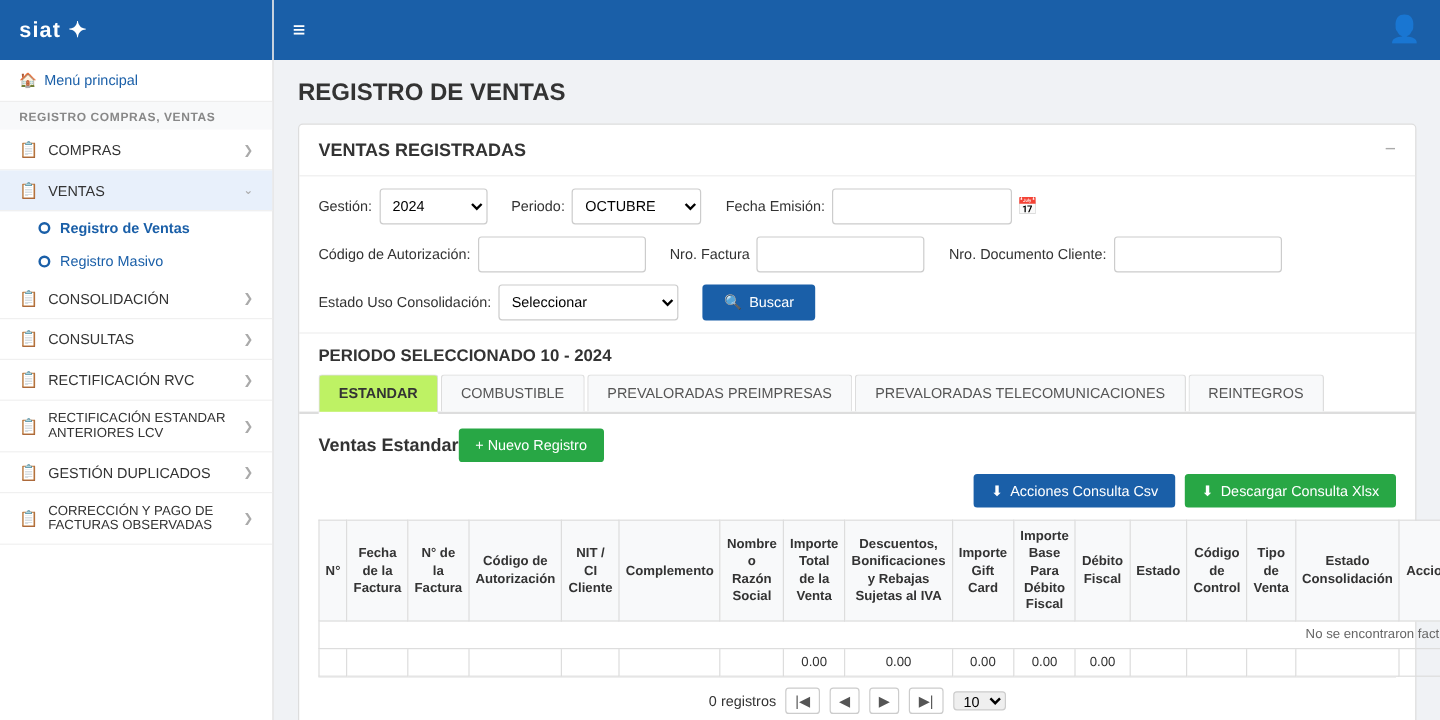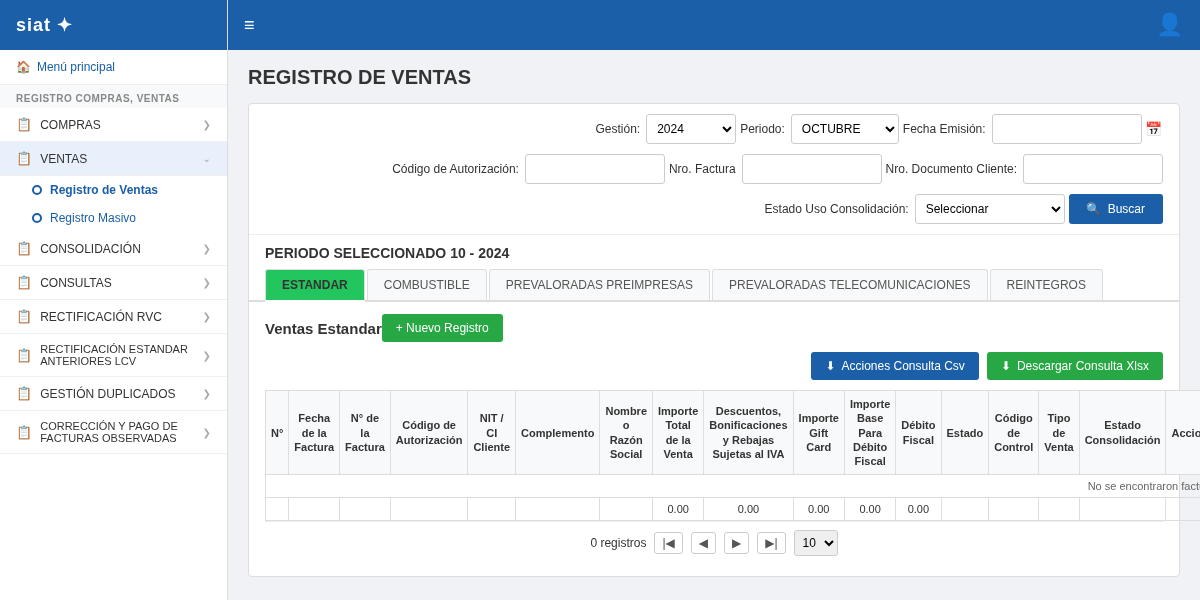--- a/index.html
+++ b/index.html
@@ -120,24 +120,23 @@
     .card-title {
       font-size: 15px;
       font-weight: bold;
       color: #333;
     }
     .card-collapse { color: #aaa; cursor: pointer; font-size: 16px; }
 
     .form-row {
       display: flex;
       align-items: center;
-      gap: 4px;
+      gap: 20px;
       padding: 10px 16px 6px;
       flex-wrap: wrap;
-      justify-content: flex-end;
     }
     .form-group {
       display: flex;
       align-items: center;
       gap: 6px;
     }
     .form-label {
       font-size: 12px;
       color: #333;
       white-space: nowrap;
@@ -186,21 +185,21 @@
       font-size: 12px;
       cursor: pointer;
       color: #555;
       border: 1px solid #ddd;
       border-bottom: none;
       background: #f8f9fa;
       margin-right: 2px;
       border-radius: 3px 3px 0 0;
     }
     .tab.active {
-      background: #22c55e;
+      background: #bef264;
       color: #333;
       font-weight: bold;
       border-bottom: 2px solid white;
       margin-bottom: -2px;
     }
 
     
     .table-section { padding: 12px 16px; }
     .table-top-row {
       display: flex;
@@ -292,21 +291,21 @@
     .pag-btn {
       background: none;
       border: 1px solid #ccc;
       border-radius: 3px;
       padding: 3px 7px;
       cursor: pointer;
       font-size: 12px;
       color: #555;
     }
     .pag-select {
-      height: 26px;
+      height: 16px;
       border: 1px solid #ccc;
       border-radius: 3px;
       padding: 0 4px;
       font-size: 12px;
     }
   </style>
 </head>
 <body>
 
 <div id="sidebar">
@@ -381,20 +380,24 @@
   <div id="topbar">
     <span class="hamburger">≡</span>
     <div class="topbar-spacer"></div>
     <span class="user-icon">👤</span>
   </div>
 
   <div id="content">
     <div class="page-title">REGISTRO DE VENTAS</div>
 
     <div class="card">
+      <div class="card-header">
+        <span class="card-title">VENTAS REGISTRADAS</span>
+        <span class="card-collapse">−</span>
+      </div>
 
       <div class="form-row">
         <div class="form-group">
           <label class="form-label">Gestión:</label>
           <select class="form-select" style="width:90px;">
             <option>2024</option><option>2023</option><option>2022</option>
           </select>
         </div>
         <div class="form-group">
           <label class="form-label">Periodo:</label>

